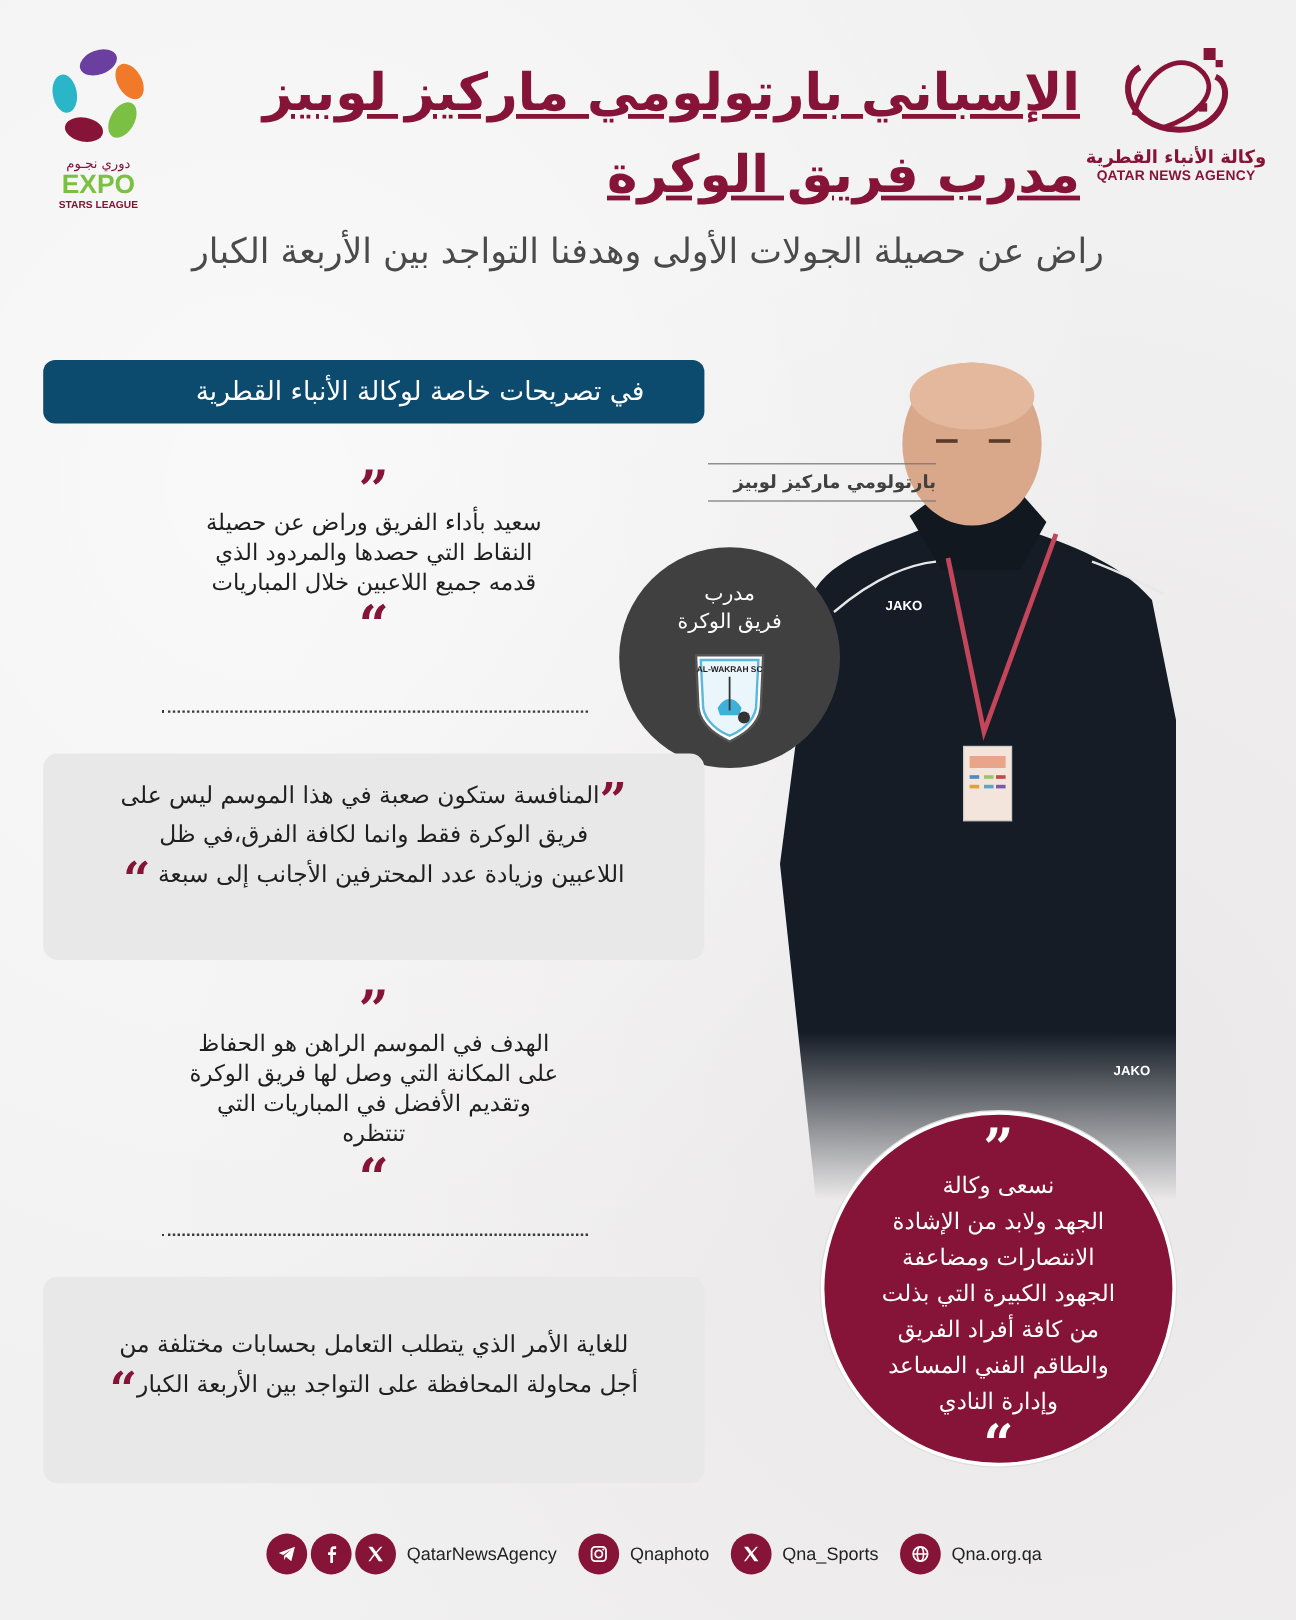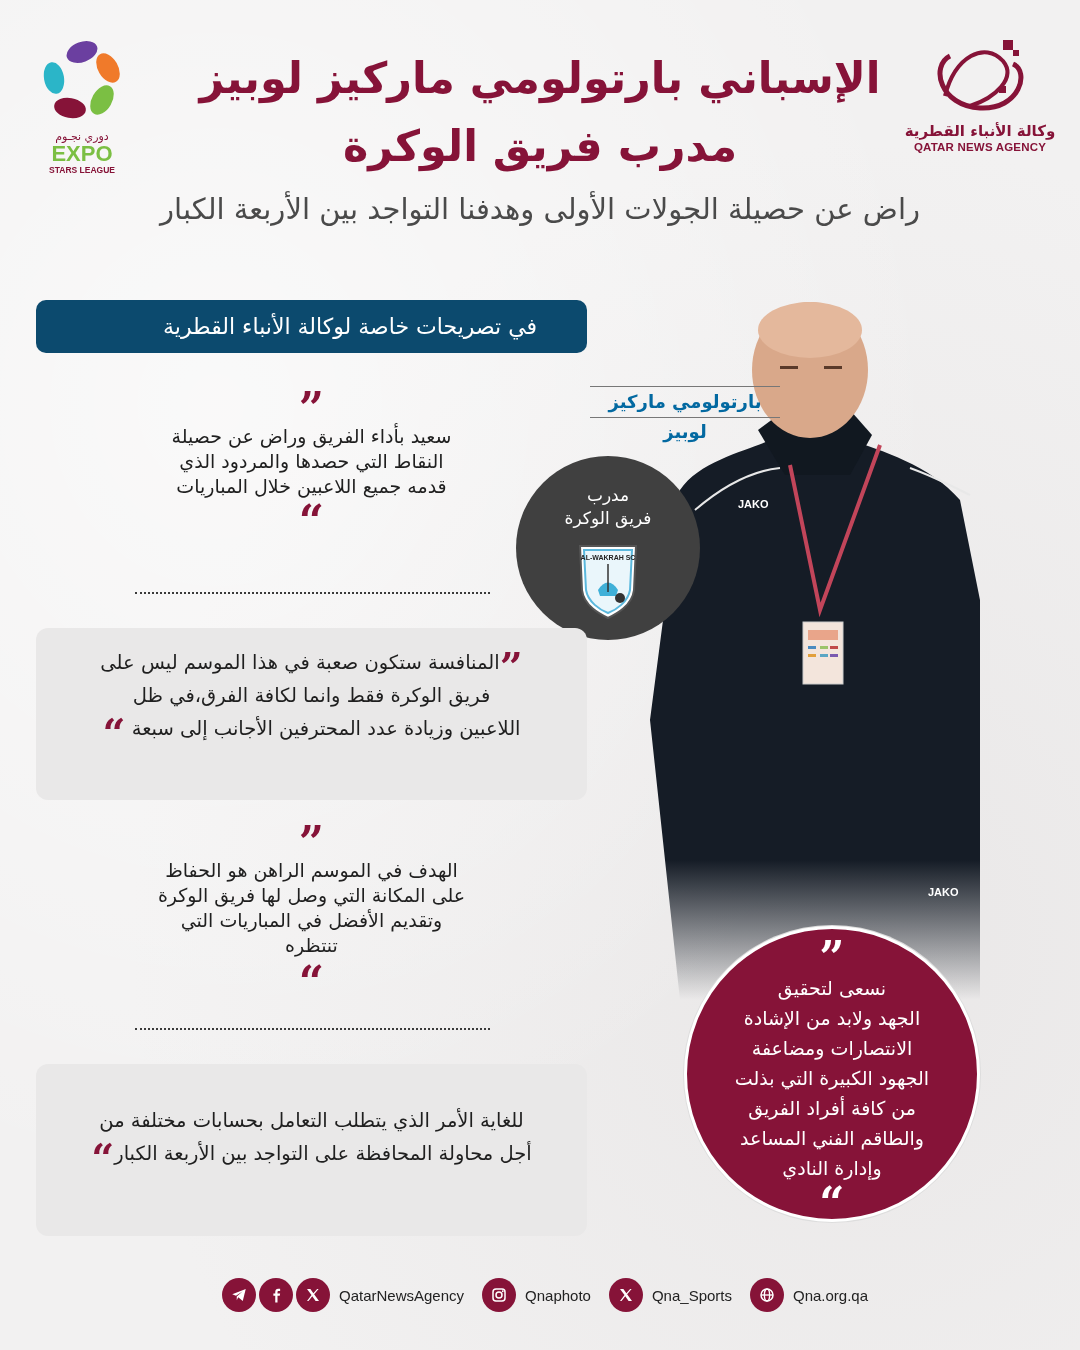--- a/index.html
+++ b/index.html
@@ -19,40 +19,40 @@
   .qna-logo svg { display:block; margin:0 auto; }
   .qna-ar { font-size:15px; font-weight:bold; color:#861338; margin-top:4px; direction:rtl; }
   .qna-en { font-family:"Liberation Sans", sans-serif; font-size:11.5px; font-weight:bold; color:#861338; letter-spacing:0.2px; margin-top:1px; }
 
   .expo-logo { left:36px; top:38px; width:92px; height:145px; text-align:center; }
   .expo-ar { font-size:11px; color:#861338; direction:rtl; margin-top:4px; }
   .expo-en { font-family:"Liberation Sans", sans-serif; font-weight:bold; font-size:22px; color:#7bbf43; line-height:22px; }
   .expo-sub { font-family:"Liberation Sans", sans-serif; font-weight:bold; font-size:8.5px; color:#861338; }
 
   
-  .title { left:180px; width:720px; text-align:center; direction:rtl; font-weight:bold; color:#861338; }
+  .title { left:180px; width:720px; text-align:right; direction:rtl; font-weight:bold; color:#861338;text-decoration:underline; }
   .title1 { top:50px; font-size:43px; line-height:56px; }
   .title2 { top:118px; font-size:43px; line-height:56px; }
   .subtitle { left:100px; width:880px; top:192px; text-align:center; direction:rtl; font-size:29px; color:#4a4a4a; }
 
   
   .banner { left:36px; top:300px; width:551px; height:53px; background:#0c4a6e; border-radius:10px;
     color:#fff; direction:rtl; font-size:22px; line-height:53px; text-align:right; box-sizing:border-box; padding-right:50px; }
 
   
   .quote-block { left:36px; width:551px; text-align:center; direction:rtl; font-size:19px; line-height:25px; color:#1f1f1f; }
   .quote-card { background:#e9e8e8; border-radius:12px; }
   .qmark { font-family:"DejaVu Serif", serif; color:#861338; font-weight:bold; font-size:44px; line-height:30px; height:30px; display:block; }
   .qmark-inline { font-family:"DejaVu Serif", serif; color:#861338; font-weight:bold; font-size:40px; line-height:20px; vertical-align:-12px; }
   .dotted { left:135px; width:355px; border-top:2px dotted #3a3a3a; height:0; }
 
   
   .coach { left:640px; top:300px; width:340px; height:700px; }
   .name-tag { left:590px; top:386px; width:190px; height:30px; border-top:1.5px solid #777; border-bottom:1.5px solid #777;
-    direction:rtl; text-align:center; font-size:18px; font-weight:bold; color:#0369a1; line-height:30px; }
+    direction:rtl; font-size:15px; font-weight:bold; color:#404040; line-height:30px; }
 
   .coach-circle { left:516px; top:456px; width:184px; height:184px; border-radius:50%; background:#404040; color:#fff; text-align:center; direction:rtl; }
   .coach-circle .role1 { font-size:17px; margin-top:28px; line-height:22px; }
   .coach-circle .role2 { font-size:17px; line-height:24px; }
 
   .big-circle { left:684px; top:926px; width:290px; height:290px; border-radius:50%; background:#861338;
     border:3px solid #fff; box-shadow:0 0 0 1px #ddd; color:#fff; text-align:center; direction:rtl; }
   .big-circle .txt { font-size:19px; line-height:30px; }
   .big-circle .qmark { color:#fff; }
 
@@ -172,21 +172,21 @@
 </div>
 <div class="abs dotted" style="top:1028px;"></div>
 
 <div class="abs quote-block quote-card" style="top:1064px; height:172px; box-sizing:border-box; padding-top:40px; line-height:33px; font-size:19.5px;">
   <div>للغاية الأمر الذي يتطلب التعامل بحسابات مختلفة من</div>
   <div><span>أجل محاولة المحافظة على التواجد بين الأربعة الكبار</span><span class="qmark-inline">“</span></div>
 </div>
 
 <div class="abs big-circle">
   <span class="qmark" style="margin-top:14px;">”</span>
-  <div class="txt">نسعى لتحقيق</div>
+  <div class="txt">نسعى وكالة</div>
   <div class="txt">الجهد ولابد من الإشادة</div>
   <div class="txt">الانتصارات ومضاعفة</div>
   <div class="txt">الجهود الكبيرة التي بذلت</div>
   <div class="txt">من كافة أفراد الفريق</div>
   <div class="txt">والطاقم الفني المساعد</div>
   <div class="txt">وإدارة النادي</div>
   <span class="qmark" style="margin-top:6px;">“</span>
 </div>
 
 <div class="abs footer">

